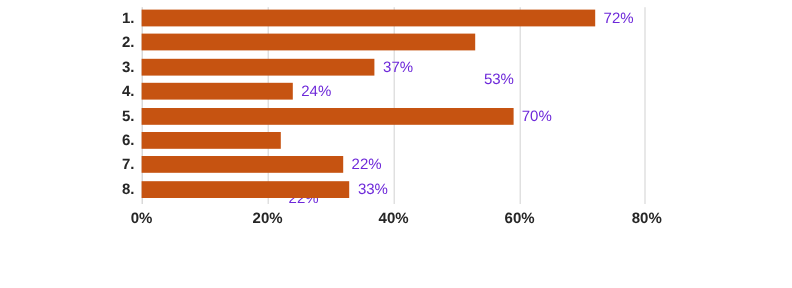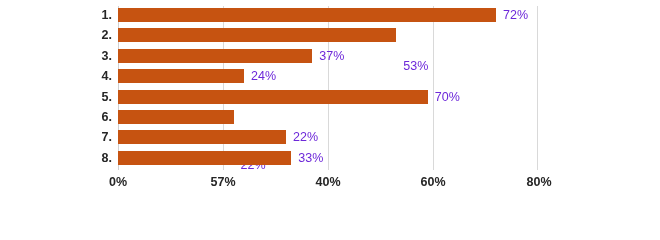--- a/index.html
+++ b/index.html
@@ -171,19 +171,19 @@
         <span class="cat-label">8.</span>
         <div class="bar" style="width: 173.25px; background: rgb(198, 83, 17);"></div>
         <span class="value-label" style="left:173.25px;">33%</span>
       </div>
 
     </div>
   </div>
 
   <div class="x-axis">
     <span class="x-tick" style="left:0px;">0%</span>
-    <span class="x-tick" style="left:105px;">57%</span>
+    <span class="x-tick" style="left:105px;">20%</span>
     <span class="x-tick" style="left:210px;">40%</span>
     <span class="x-tick" style="left:315px;">60%</span>
     <span class="x-tick" style="left:421px;">80%</span>
   </div>
 
 </div>
 
 </body></html>

